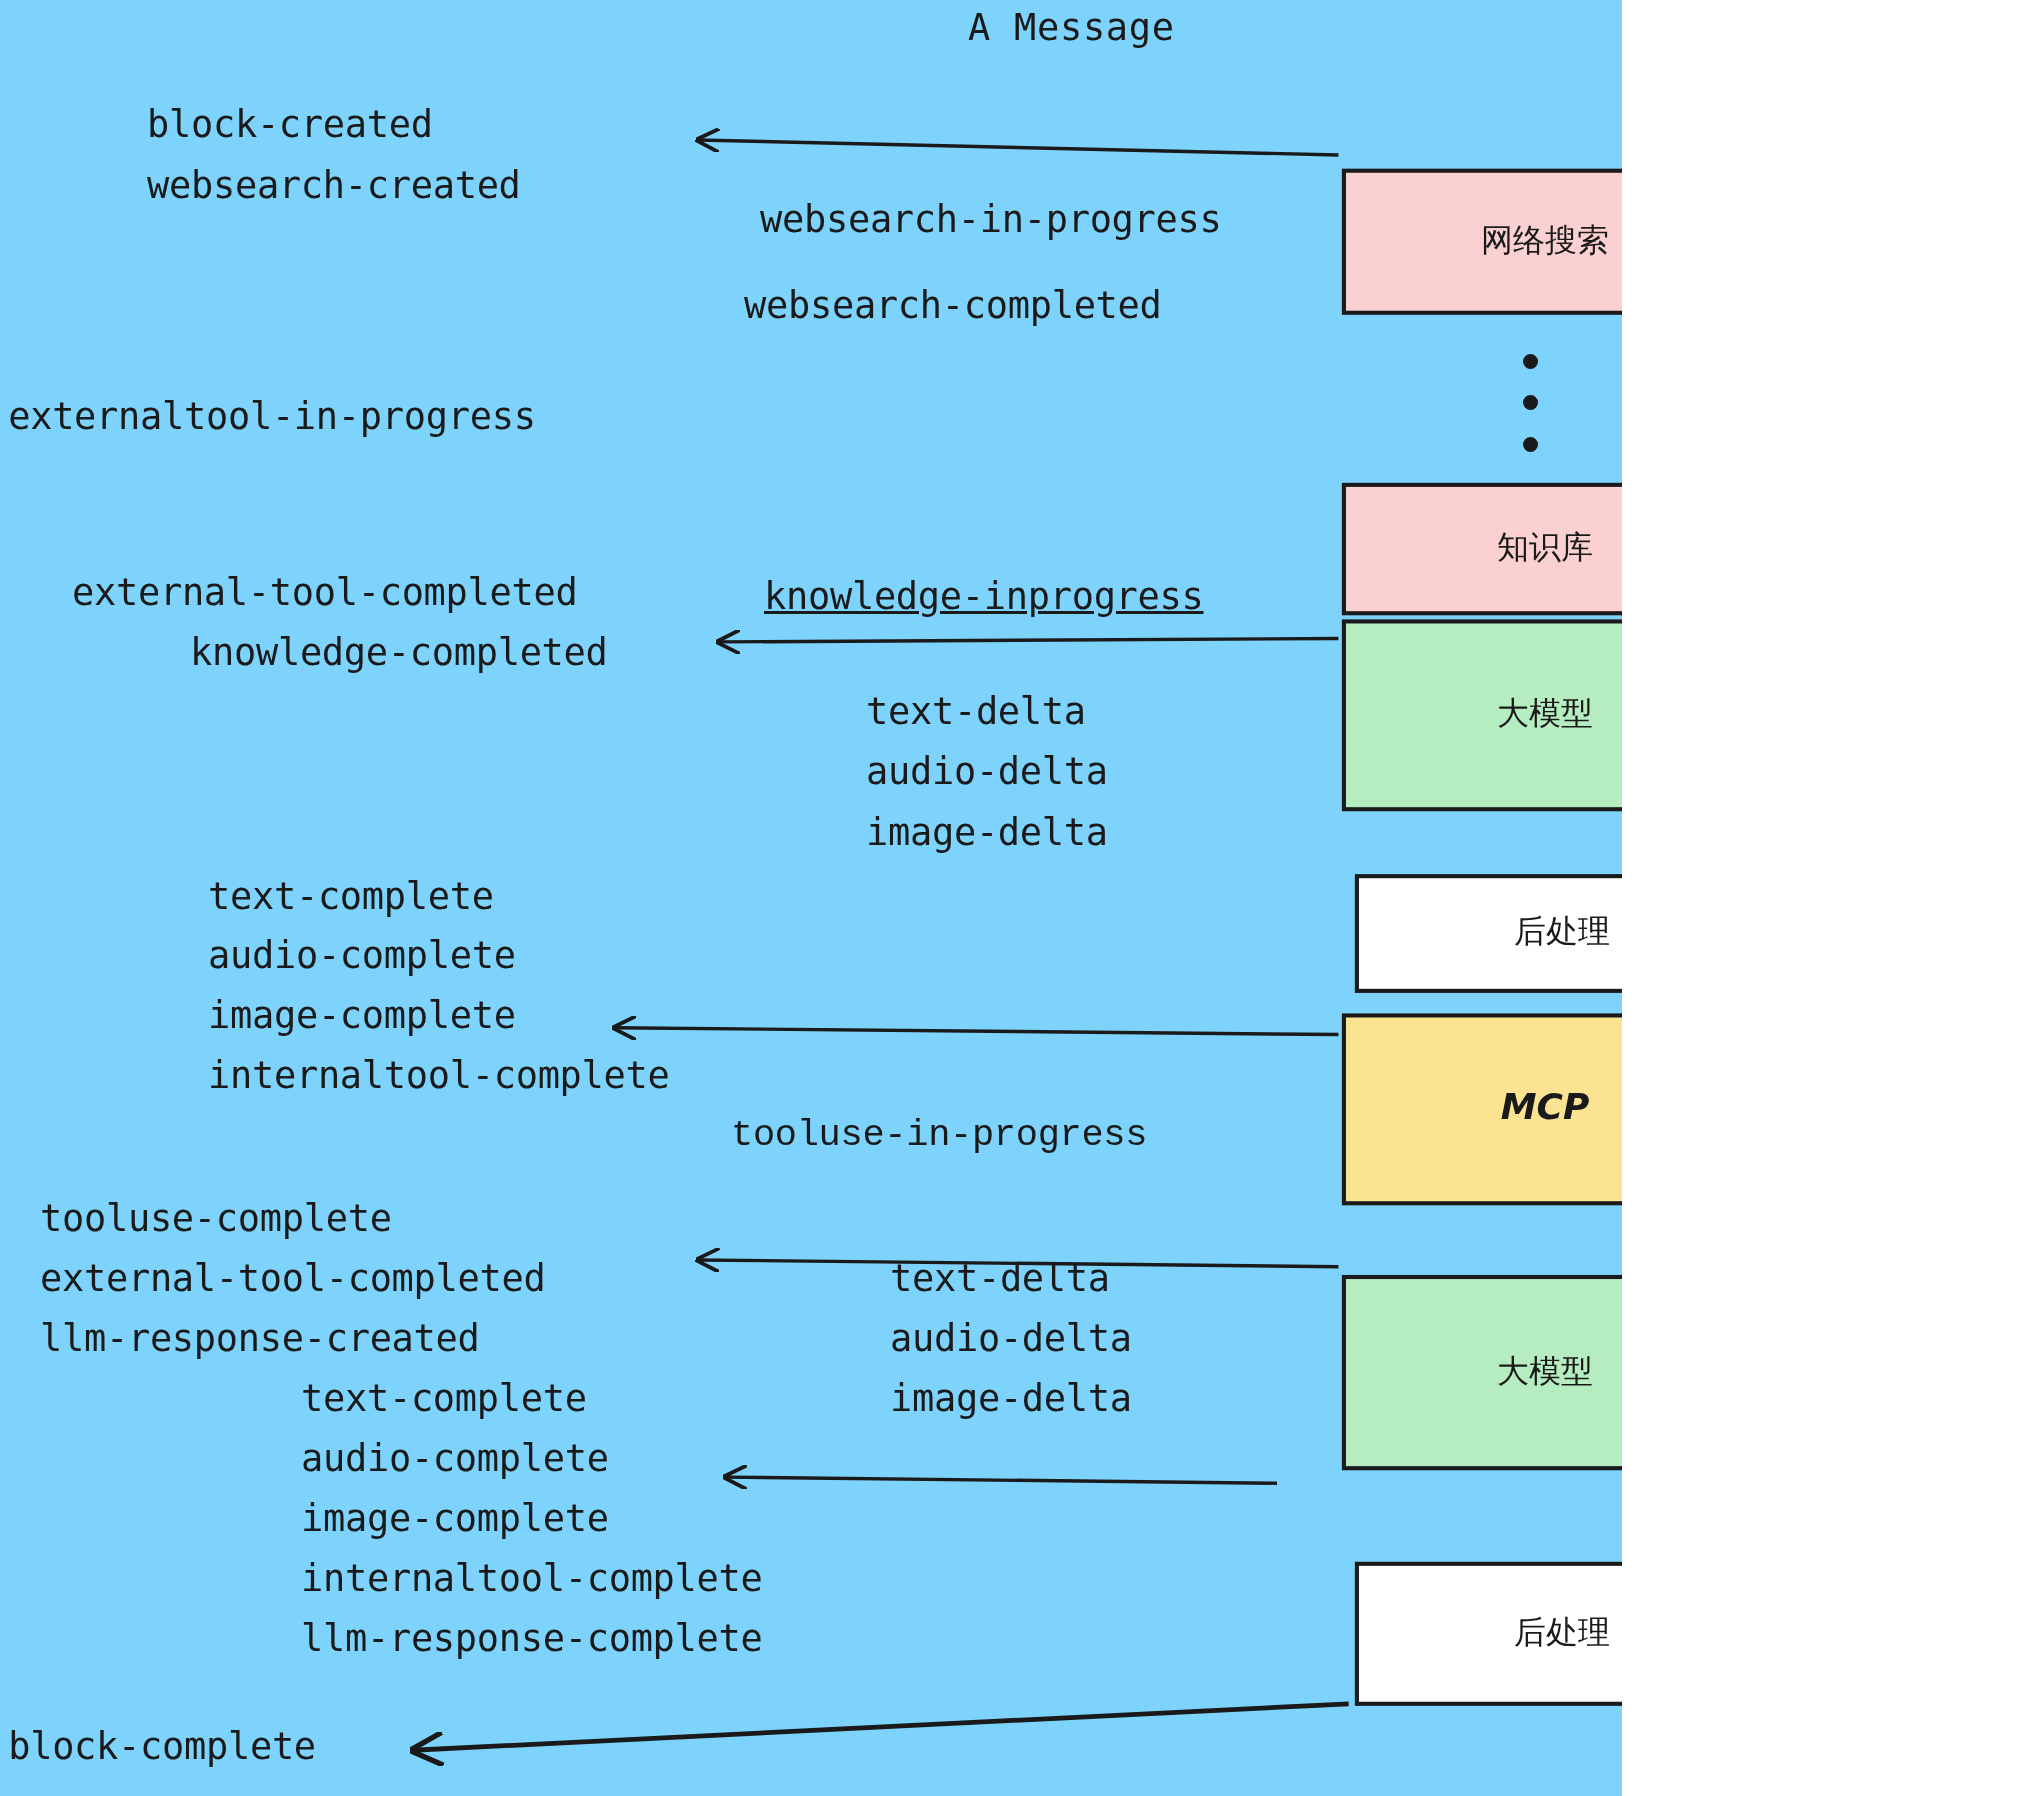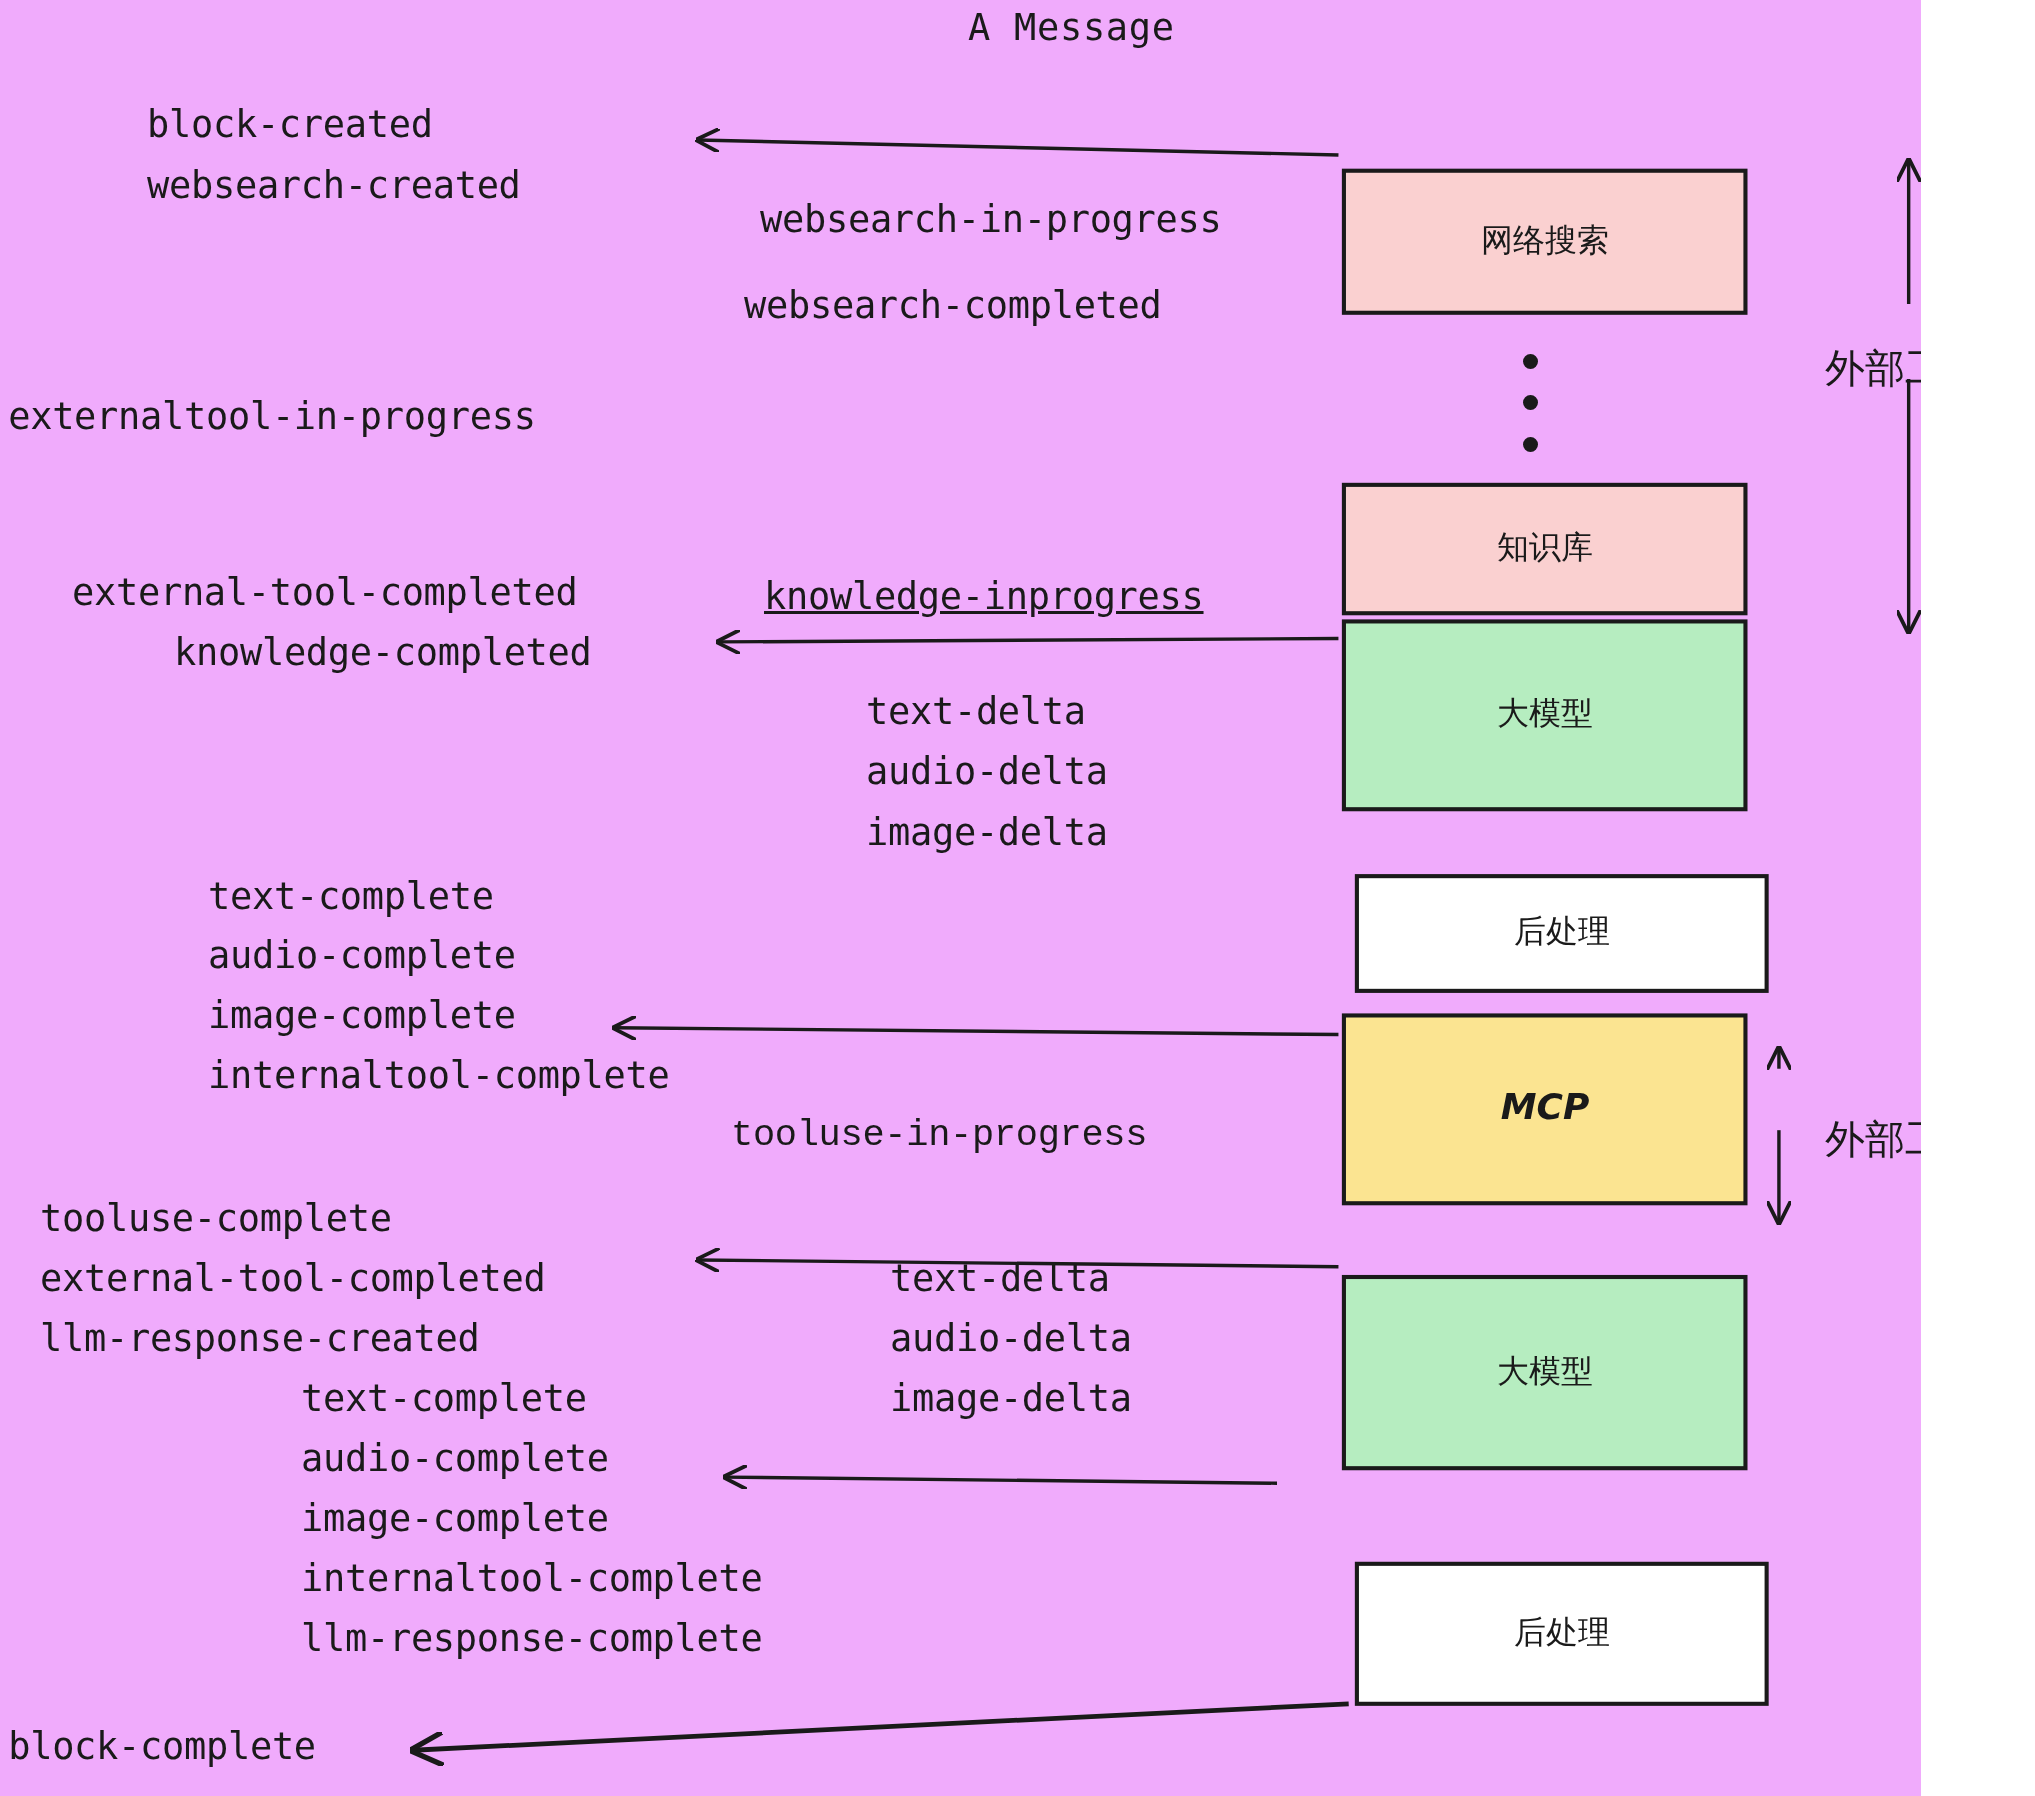--- a/index.html
+++ b/index.html
@@ -2,23 +2,23 @@
 <html style="font-size:11px"><head>
 <meta charset="utf-8">
 <style>
   html, body {
     margin: 0;
     padding: 0;
     background: #ffffff;
   }
   #stage {
     position: relative;
-    width: 1921px;
+    width: 1622px;
     height: 1796px;
-    background: #f0abfc;
+    background: #7dd3fc;
     overflow: hidden;
     font-family: "DejaVu Sans Mono", monospace;
   }
   svg.layer {
     position: absolute;
     left: 0;
     top: 0;
     width: 2035px;
     height: 1796px;
   }
@@ -120,21 +120,21 @@
     </div>
 
   <div id="event-labels">
       <div class="evt" style="left: 147px; top: 106px;">block-created</div>
       <div class="evt" style="left: 147px; top: 167px;">websearch-created</div>
       <div class="evt" style="left: 760px; top: 201px;">websearch-in-progress</div>
       <div class="evt" style="left: 744px; top: 287px;">websearch-completed</div>
       <div class="evt" style="left: 8.2px; top: 398px;">externaltool-in-progress</div>
       <div class="evt" style="left: 764px; top: 578px; text-decoration: underline;">knowledge-inprogress</div>
       <div class="evt" style="left: 72px; top: 574px;">external-tool-completed</div>
-      <div class="evt" style="left: 174px; top: 634px;">knowledge-completed</div>
+      <div class="evt" style="left: 190px; top: 634px;">knowledge-completed</div>
       <div class="evt" style="left: 866px; top: 693px;">text-delta</div>
       <div class="evt" style="left: 866px; top: 753px;">audio-delta</div>
       <div class="evt" style="left: 866px; top: 814px;">image-delta</div>
       <div class="evt" style="left: 208px; top: 878px;">text-complete</div>
       <div class="evt" style="left: 208px; top: 937px;">audio-complete</div>
       <div class="evt" style="left: 208px; top: 997px;">image-complete</div>
       <div class="evt" style="left: 208px; top: 1057px;">internaltool-complete</div>
       <div class="evt" style="left: 731px; top: 1117px; font-family: Liberation Mono, monospace;">tooluse-in-progress</div>
       <div class="evt" style="left: 40px; top: 1200px;">tooluse-complete</div>
       <div class="evt" style="left: 40px; top: 1260px;">external-tool-completed</div>

